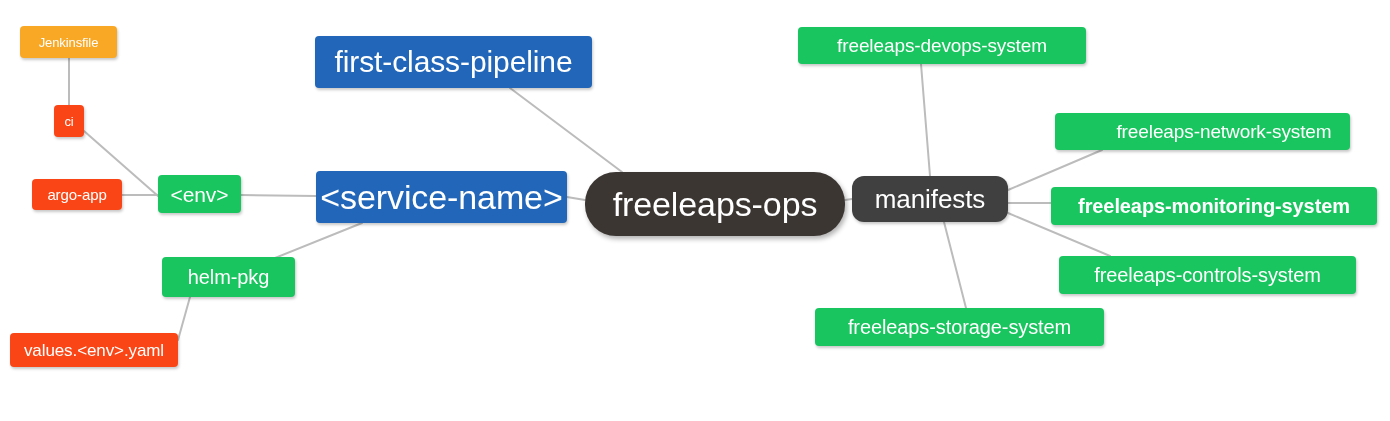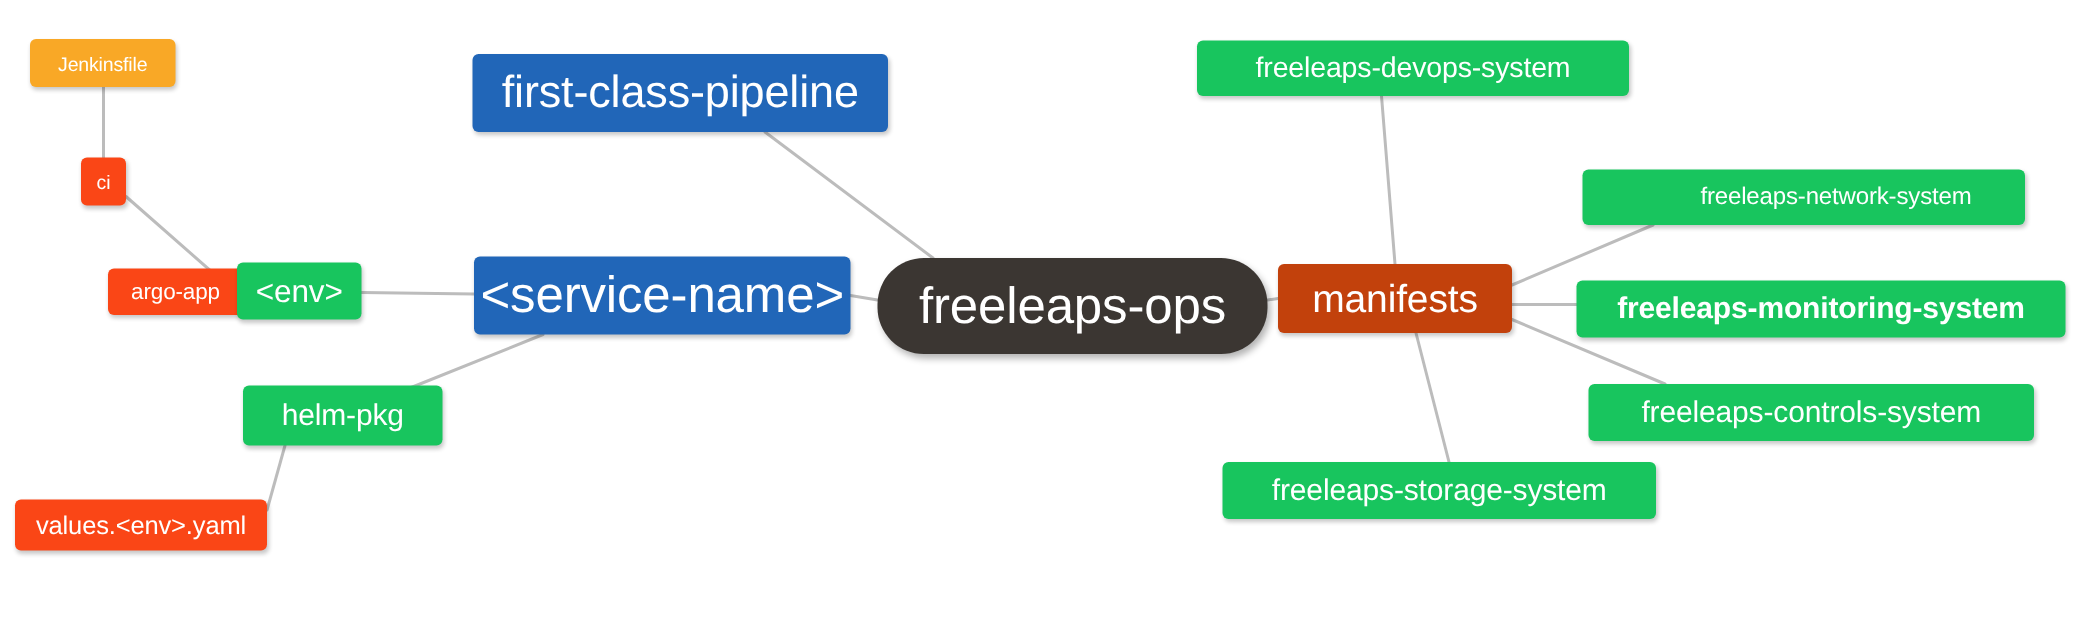--- a/index.html
+++ b/index.html
@@ -72,48 +72,48 @@
       <line x1="1008" y1="213" x2="1110" y2="256" stroke="#bcbcbc" stroke-width="2" stroke-linecap="round"></line>
       <line x1="944" y1="222" x2="966" y2="308" stroke="#bcbcbc" stroke-width="2" stroke-linecap="round"></line>
     </svg>
   <div id="node-layer">
       <div class="node" style="left: 20px; top: 26px; width: 97px; height: 32px; background: rgb(249, 168, 38); font-size: 13px;">
         <span class="lbl">Jenkinsfile</span>
       </div>
       <div class="node" style="left: 54px; top: 105px; width: 30px; height: 32px; background: rgb(250, 70, 22); font-size: 13px;">
         <span class="lbl">ci</span>
       </div>
-      <div class="node" style="left: 32px; top: 179px; width: 90px; height: 31px; background: rgb(250, 70, 22); font-size: 15px; margin-left: 40px;">
+      <div class="node" style="left: 32px; top: 179px; width: 90px; height: 31px; background: rgb(250, 70, 22); font-size: 15px;">
         <span class="lbl">argo-app</span>
       </div>
       <div class="node" style="left: 158px; top: 175px; width: 83px; height: 38px; background: rgb(24, 197, 94); font-size: 21px;">
         <span class="lbl">&lt;env&gt;</span>
       </div>
       <div class="node" style="left: 162px; top: 257px; width: 133px; height: 40px; background: rgb(24, 197, 94); font-size: 20px;">
         <span class="lbl">helm-pkg</span>
       </div>
       <div class="node" style="left: 10px; top: 333px; width: 168px; height: 34px; background: rgb(250, 70, 22); font-size: 17px;">
         <span class="lbl">values.&lt;env&gt;.yaml</span>
       </div>
       <div class="node" style="left: 315px; top: 36px; width: 277px; height: 52px; background: rgb(33, 102, 184); font-size: 30px;">
         <span class="lbl">first-class-pipeline</span>
       </div>
       <div class="node" style="left: 316px; top: 171px; width: 251px; height: 52px; background: rgb(33, 102, 184); font-size: 34px;">
         <span class="lbl">&lt;service-name&gt;</span>
       </div>
       <div class="node root" style="left: 585px; top: 172px; width: 260px; height: 64px; background: rgb(59, 54, 50); font-size: 34px; border-radius: 31px;">
         <span class="lbl">freeleaps-ops</span>
       </div>
-      <div class="node" style="left: 852px; top: 176px; width: 156px; height: 46px; background: #c2410c; font-size: 26px;">
+      <div class="node" style="left: 852px; top: 176px; width: 156px; height: 46px; background: #404040; font-size: 26px; border-radius: 12px;">
         <span class="lbl">manifests</span>
       </div>
       <div class="node" style="left: 798px; top: 27px; width: 288px; height: 37px; background: rgb(24, 197, 94); font-size: 19px;">
         <span class="lbl">freeleaps-devops-system</span>
       </div>
-      <div class="node" style="left: 1055px; top: 113px; width: 295px; height: 37px; background: rgb(24, 197, 94); font-size: 16px; padding-left: 43px;">
+      <div class="node" style="left: 1055px; top: 113px; width: 295px; height: 37px; background: rgb(24, 197, 94); font-size: 19px; padding-left: 43px;">
         <span class="lbl">freeleaps-network-system</span>
       </div>
       <div class="node" style="left: 1051px; top: 187px; width: 326px; height: 38px; background: rgb(24, 197, 94); font-size: 20px; font-weight: bold;">
         <span class="lbl">freeleaps-monitoring-system</span>
       </div>
       <div class="node" style="left: 1059px; top: 256px; width: 297px; height: 38px; background: rgb(24, 197, 94); font-size: 20px;">
         <span class="lbl">freeleaps-controls-system</span>
       </div>
       <div class="node" style="left: 815px; top: 308px; width: 289px; height: 38px; background: rgb(24, 197, 94); font-size: 20px;">
         <span class="lbl">freeleaps-storage-system</span>

